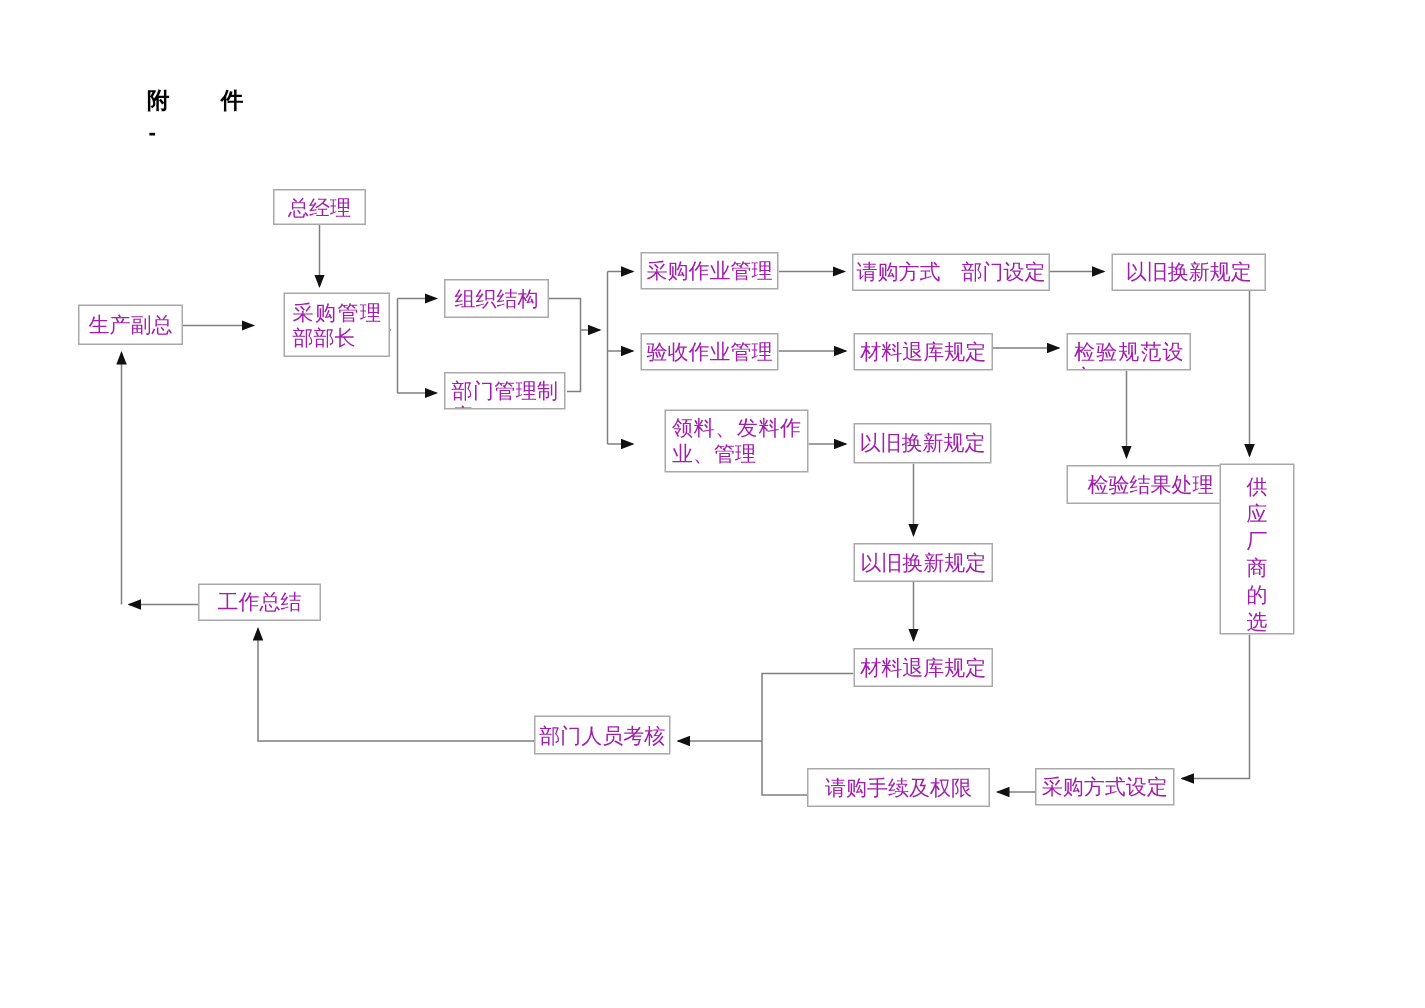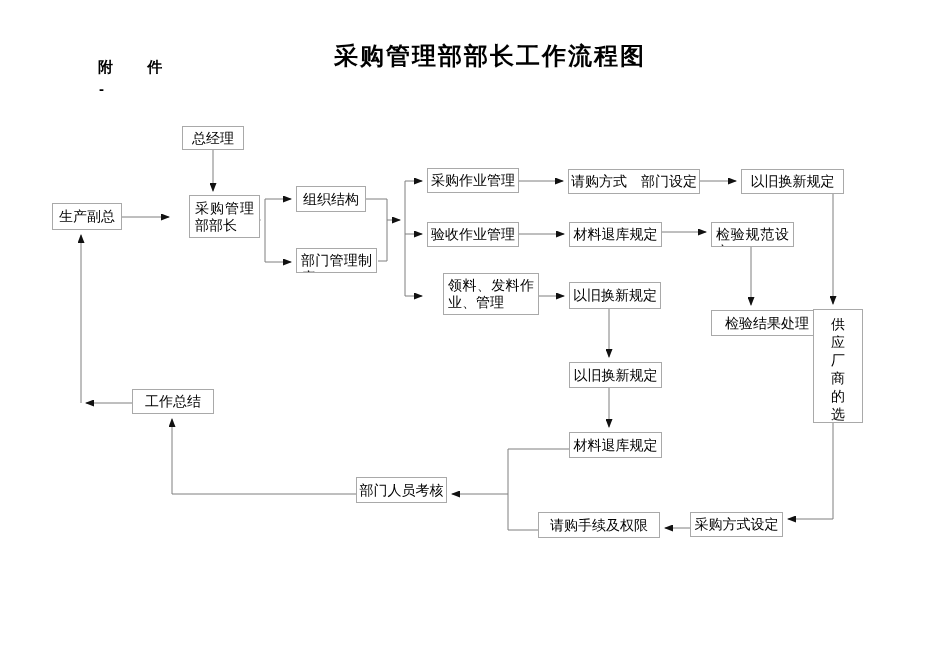--- a/index.html
+++ b/index.html
@@ -3,36 +3,35 @@
 <meta charset="utf-8">
 <style>
   html,body{margin:0;padding:0;background:#ffffff;}
   #canvas{position:relative;width:950px;height:672px;background:#ffffff;overflow:hidden;
           font-family:"Liberation Sans", sans-serif;color:#000;}
   .title{position:absolute;left:334px;top:40px;width:330px;font-size:24px;font-weight:bold;
          letter-spacing:2px;white-space:nowrap;}
   .attach{position:absolute;left:98px;top:58px;font-size:15px;font-weight:bold;word-spacing:30px;white-space:nowrap;}
   .attach-dash{position:absolute;left:99px;top:83px;font-size:15px;font-weight:bold;line-height:12px;}
   .node{position:absolute;box-sizing:border-box;background:#ffffff;border:1px solid #a9a9a9;
-        font-size:14px;line-height:17px;color:#000000;}
+        font-size:14px;line-height:17px;color:#a21caf;}
   .c{display:flex;align-items:center;justify-content:center;text-align:center;white-space:nowrap;}
   .ml{text-align:justify;text-justify:inter-character;overflow:hidden;padding:4px 5px;margin-left:16px;}
   .clip{text-align:justify;text-justify:inter-character;overflow:hidden;padding:3px 4px;}
   .vert{text-align:justify;text-justify:inter-character;overflow:hidden;padding:5px 17px;line-height:18px;}
   svg{position:absolute;left:0;top:0;}
   .edge{stroke:#7f7f7f;stroke-width:1;fill:none;}
 </style>
 </head>
 <body>
 
 <div id="canvas">
 
   <div class="attach">附 件</div>
   <div class="attach-dash">-</div>
-  <div class="title">采购管理部部长工作流程图</div>
 
   <svg width="950" height="672" viewBox="0 0 950 672">
     <defs>
       <marker id="arr" markerWidth="9" markerHeight="7" refX="8" refY="3.5" orient="auto" markerUnits="userSpaceOnUse">
         <path d="M0,0 L9,3.5 L0,7 Z" fill="#111111"></path>
       </marker>
     </defs>
     <path class="edge" d="M213,150 V191" marker-end="url(#arr)"></path>
     <path class="edge" d="M122,217 H169" marker-end="url(#arr)"></path>
     <path class="edge" d="M244,220 H260" marker-end="url(#arr)"></path>

